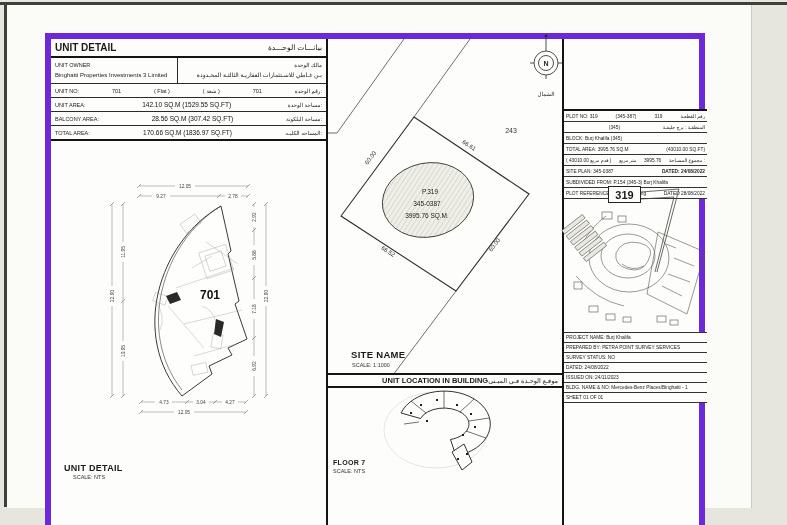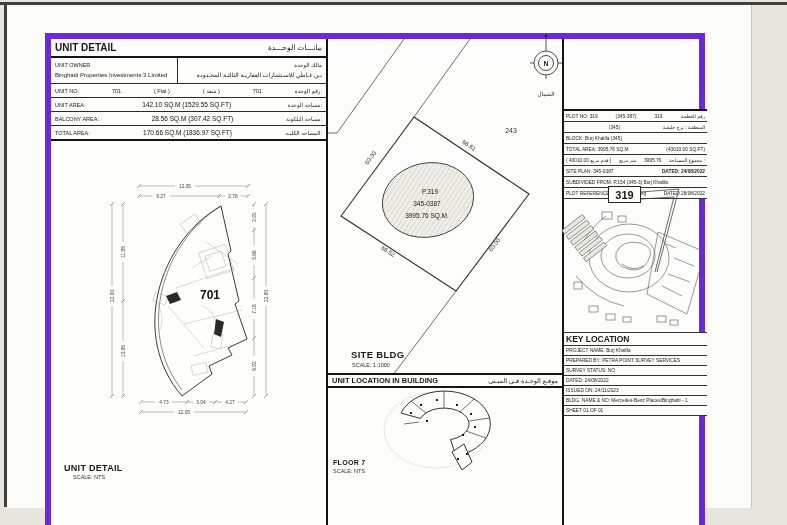--- a/index.html
+++ b/index.html
@@ -36,21 +36,21 @@
     padding:0 4px;border-bottom:1px solid #2a2a2a;font-size:5.5px;color:#222;}
   .ut-row .val{font-size:6.5px;color:#111;}
   .ut-row:last-child{border-bottom:2px solid #141414;}
   
   .cap-title{font-weight:bold;font-size:9px;letter-spacing:.3px;}
   .cap-scale{font-size:5.5px;color:#333;margin-left:9px;margin-top:1px;}
   .caption{position:absolute;line-height:1.15;}
   
   .bldg-header{position:absolute;left:277px;top:334px;width:234px;height:15px;
     border-top:2px solid #141414;border-bottom:2px solid #141414;box-sizing:border-box;
-    display:flex;justify-content:space-between;align-items:center;padding:0 4px;background:#fdfdfb;}
+    display:flex;justify-content:flex-end;align-items:center;padding:0 4px;background:#fdfdfb;}
   .bldg-header .en{font-weight:bold;font-size:7.5px;}
   .bldg-header .ar{font-size:6.5px;}
   
   .plot-table{position:absolute;left:513px;top:70px;width:143px;border-top:2px solid #141414;
     background:#fdfdfb;box-sizing:border-box;}
   .pt-row{height:10px;display:flex;justify-content:space-between;align-items:center;
     padding:0 2px;font-size:4.8px;color:#222;border-bottom:1px solid #333;white-space:nowrap;}
   .callout{position:absolute;left:557px;top:147px;width:33px;height:17px;background:#fdfdfb;
     border:1.5px solid #222;box-sizing:border-box;display:flex;align-items:center;justify-content:center;
     font-weight:bold;font-size:11px;z-index:3;}
@@ -273,21 +273,21 @@
         <circle cx="540" cy="57" r="7.5"></circle>
         <line x1="524" y1="57" x2="528" y2="57"></line>
           <line x1="552" y1="57" x2="556" y2="57"></line>
         <line x1="540" y1="69" x2="540" y2="73"></line>
         <text x="540" y="59.8" text-anchor="middle" font-size="7" font-weight="bold" fill="#22221e" stroke="none">N</text>
       </g>
       <text x="540" y="90" text-anchor="middle" font-size="5.5" fill="#22221e">الشمال</text>
     </svg>
 
     <div class="caption" style="left:300px;top:311px;">
-      <div class="cap-title" style="font-size:9.5px">SITE BLDG</div>
+      <div class="cap-title" style="font-size:9.5px">SITE NAME</div>
       <div class="cap-scale" style="margin-left:1px">SCALE: 1:1000</div>
     </div>
 
     <div class="bldg-header">
       <span class="en">UNIT LOCATION IN BUILDING</span>
       <span class="ar">موقـع الوحـدة فـي المبـنى</span>
     </div>
 
     <svg style="left:330px;top:350px;" width="130" height="92" viewBox="375 383 130 92">
       <ellipse cx="430" cy="424" rx="52" ry="38" fill="none" stroke="#dcdcd4" stroke-width="0.7"></ellipse>
@@ -391,21 +391,20 @@
         <rect x="651" y="310" width="9" height="6"></rect>
           <rect x="664" y="314" width="8" height="5"></rect>
       </g>
     </svg>
 
     <div class="callout">
       <span>319</span>
     </div>
 
     <div class="key-block">
-      <div class="kb-title">KEY LOCATION</div>
       <div class="kb-row">PROJECT NAME: Burj Khalifa</div>
       <div class="kb-row">PREPARED BY: PETRA POINT SURVEY SERVICES</div>
       <div class="kb-row">SURVEY STATUS: NO</div>
       <div class="kb-row">DATED:  24/08/2022</div>
       <div class="kb-row">ISSUED ON: 24/11/2023</div>
       <div class="kb-row">BLDG. NAME &amp; NO:  Mercedes-Benz Places/Binghatti - 1</div>
       <div class="kb-row">SHEET 01 OF 01</div>
     </div>
 
   </div>

